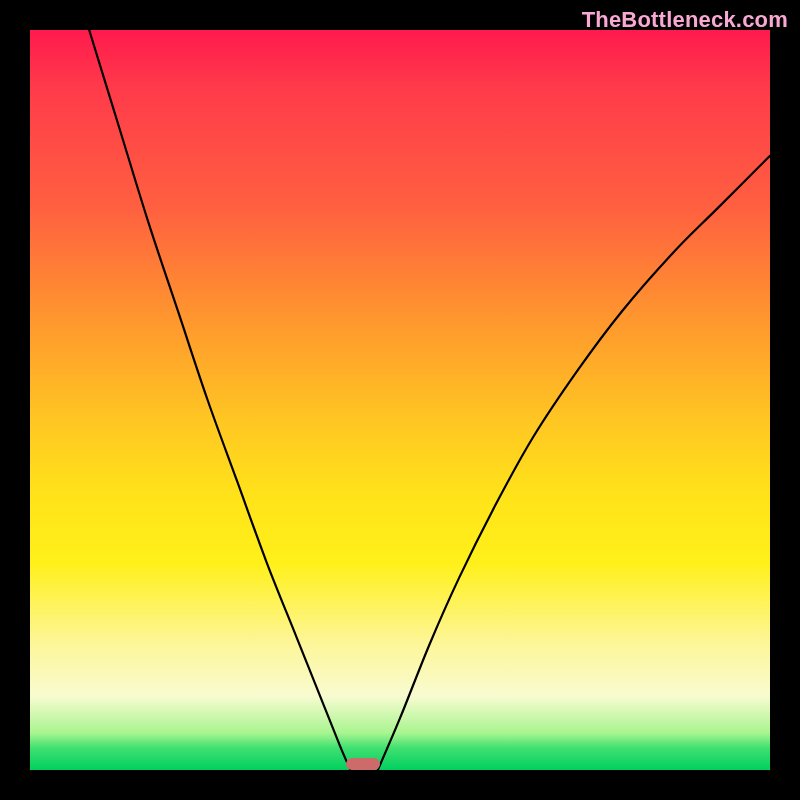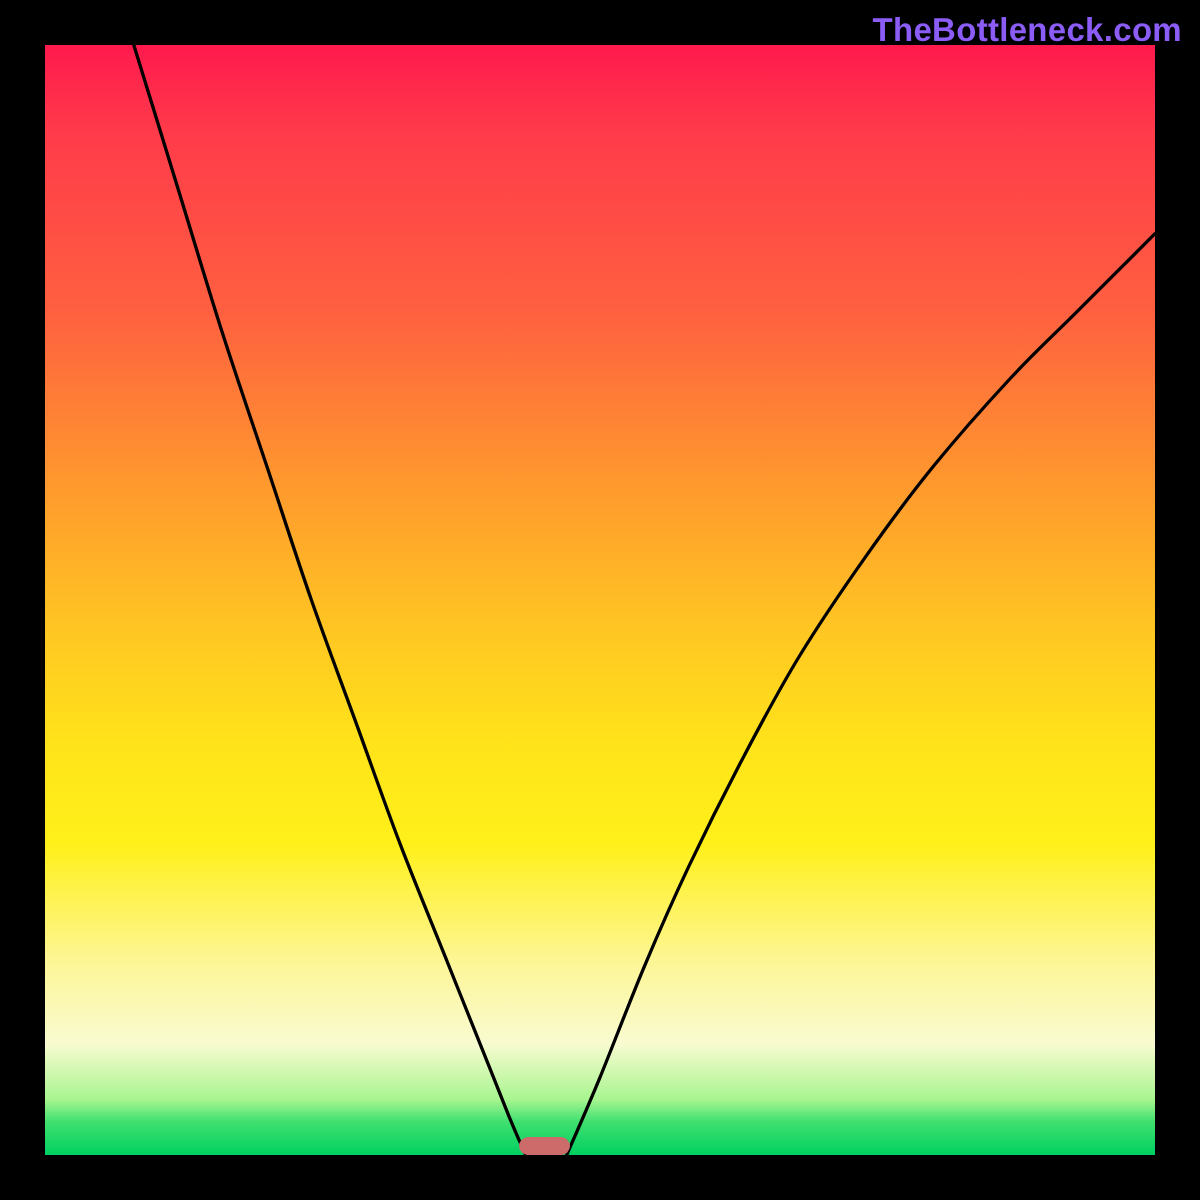--- a/index.html
+++ b/index.html
@@ -38,21 +38,21 @@
       #f8fbd0 90%,
       #a8f590 95%,
       #40e070 97%,
       #00d060 100%
     );
   }
   .watermark {
     position: absolute;
     top: 7px;
     right: 12px;
-    color: #8b5cf6;
+    color: #f9a8d4;
     font-family: Arial, Helvetica, sans-serif;
     font-size: 22px;
     font-weight: 600;
     letter-spacing: 0.2px;
     user-select: none;
   }
   svg.curves {
     position: absolute;
     left: 0;
     top: 0;

